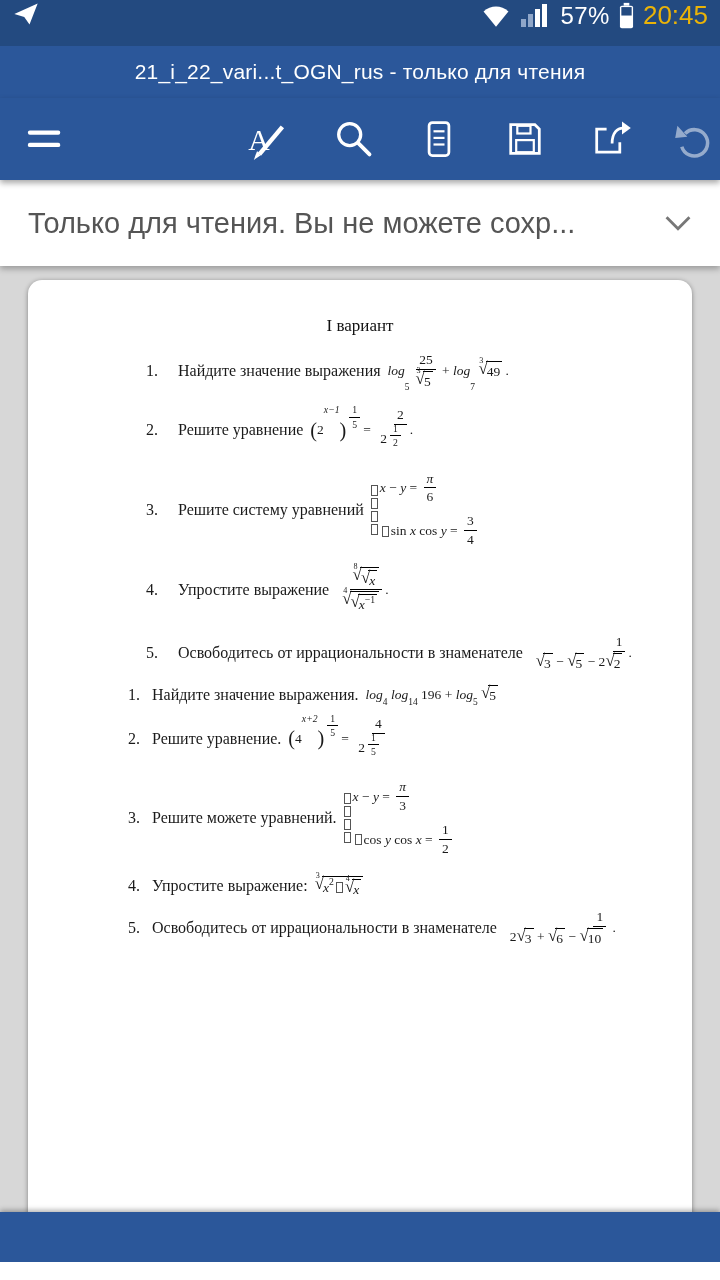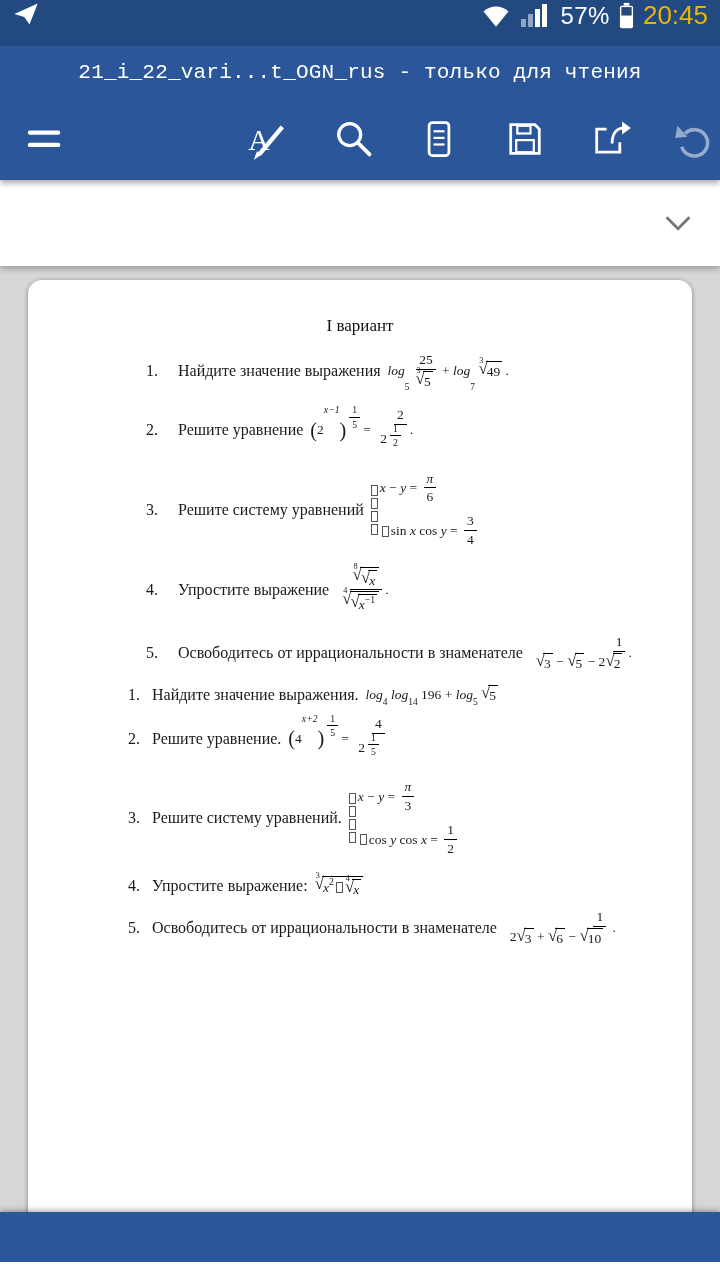--- a/index.html
+++ b/index.html
@@ -6,21 +6,21 @@
   .screen{position:relative;width:720px;height:1280px;overflow:hidden;background:#d7d7d7;font-family:"Liberation Sans",sans-serif;}
 
   
   .statusbar{position:absolute;top:0;left:0;width:720px;height:46px;background:#234a80;display:flex;align-items:flex-start;padding:0 12px;box-sizing:border-box;z-index:6;}
   .sb-right{margin-left:auto;display:flex;align-items:center;gap:9px;}
   .sb-text{color:#fff;font-size:24px;letter-spacing:.5px;}
   .sb-time{color:#eab308;font-size:26px;font-weight:500;}
 
   
   .titlebar{position:absolute;top:46px;left:0;width:720px;height:52px;background:#2b579a;display:flex;align-items:center;justify-content:center;z-index:5;}
-  .titlebar span{color:#fff;font-size:21px;letter-spacing:.2px;font-family:Liberation Mono, monospace;}
+  .titlebar span{color:#fff;font-size:21px;letter-spacing:.2px;}
   .toolbar{position:absolute;top:98px;left:0;width:720px;height:82px;background:#2b579a;display:flex;align-items:center;padding-left:22px;box-sizing:border-box;box-shadow:0 3px 6px rgba(0,0,0,.35);z-index:5;}
   .tbtn{background:none;border:none;padding:0;margin:0;width:46px;height:46px;display:flex;align-items:center;justify-content:center;cursor:pointer;}
   .tb-group{display:flex;gap:40px;margin-left:auto;}
   .tb-undo{margin-left:38px;margin-right:2px;}
 
   
   .banner{position:absolute;top:180px;left:0;width:720px;height:86px;background:#fff;display:flex;align-items:center;padding:0 28px;box-sizing:border-box;box-shadow:0 3px 6px rgba(0,0,0,.28);z-index:4;cursor:pointer;}
   .banner-text{color:#555;font-size:29px;white-space:nowrap;overflow:hidden;}
   .banner-chevron{margin-left:auto;flex:none;}
 
@@ -153,20 +153,21 @@
     </div>
     <button class="tbtn tb-undo">
       <svg width="44" height="44" viewBox="0 0 40 40" opacity="0.5">
         <path d="M11 15 a 12 12 0 1 1 -3 12" fill="none" stroke="#fff" stroke-width="3.2"></path>
         <path d="M4 8 L13 18 L2 19 Z" fill="#fff"></path>
       </svg>
     </button>
   </div>
 
   <div class="banner">
+    <span class="banner-text">Только для чтения. Вы не можете сохр...</span>
     <svg class="banner-chevron" width="28" height="16" viewBox="0 0 24 14">
       <polyline points="2,2 12,12 22,2" fill="none" stroke="#777" stroke-width="2.5"></polyline>
     </svg>
   </div>
 
   <div class="docarea">
     <div class="page">
 
       <h2 class="vhead">I вариант</h2>
 
@@ -386,21 +387,21 @@
                 </span>
                 <span class="fden">
                   <span class="mtxt">2</span>
                   <span class="msup"><span class="frac"><span class="fnum"><span class="mtxt">1</span></span><span class="fden"><span class="mtxt">5</span></span></span></span>
                 </span>
               </span>
             </span>
         </div>
         <div class="problem">
           <span class="pnum">3.</span>
-          <span class="plabel">Решите систему уравнений.</span>
+          <span class="plabel">Решите можете уравнений.</span>
           <span class="math">
               <span class="sys">
                 <span class="bracecol">
                   <span class="box"></span>
                   <span class="box"></span>
                   <span class="box"></span>
                   <span class="box"></span>
                 </span>
                 <span class="rows">
                   <span class="mrow">

